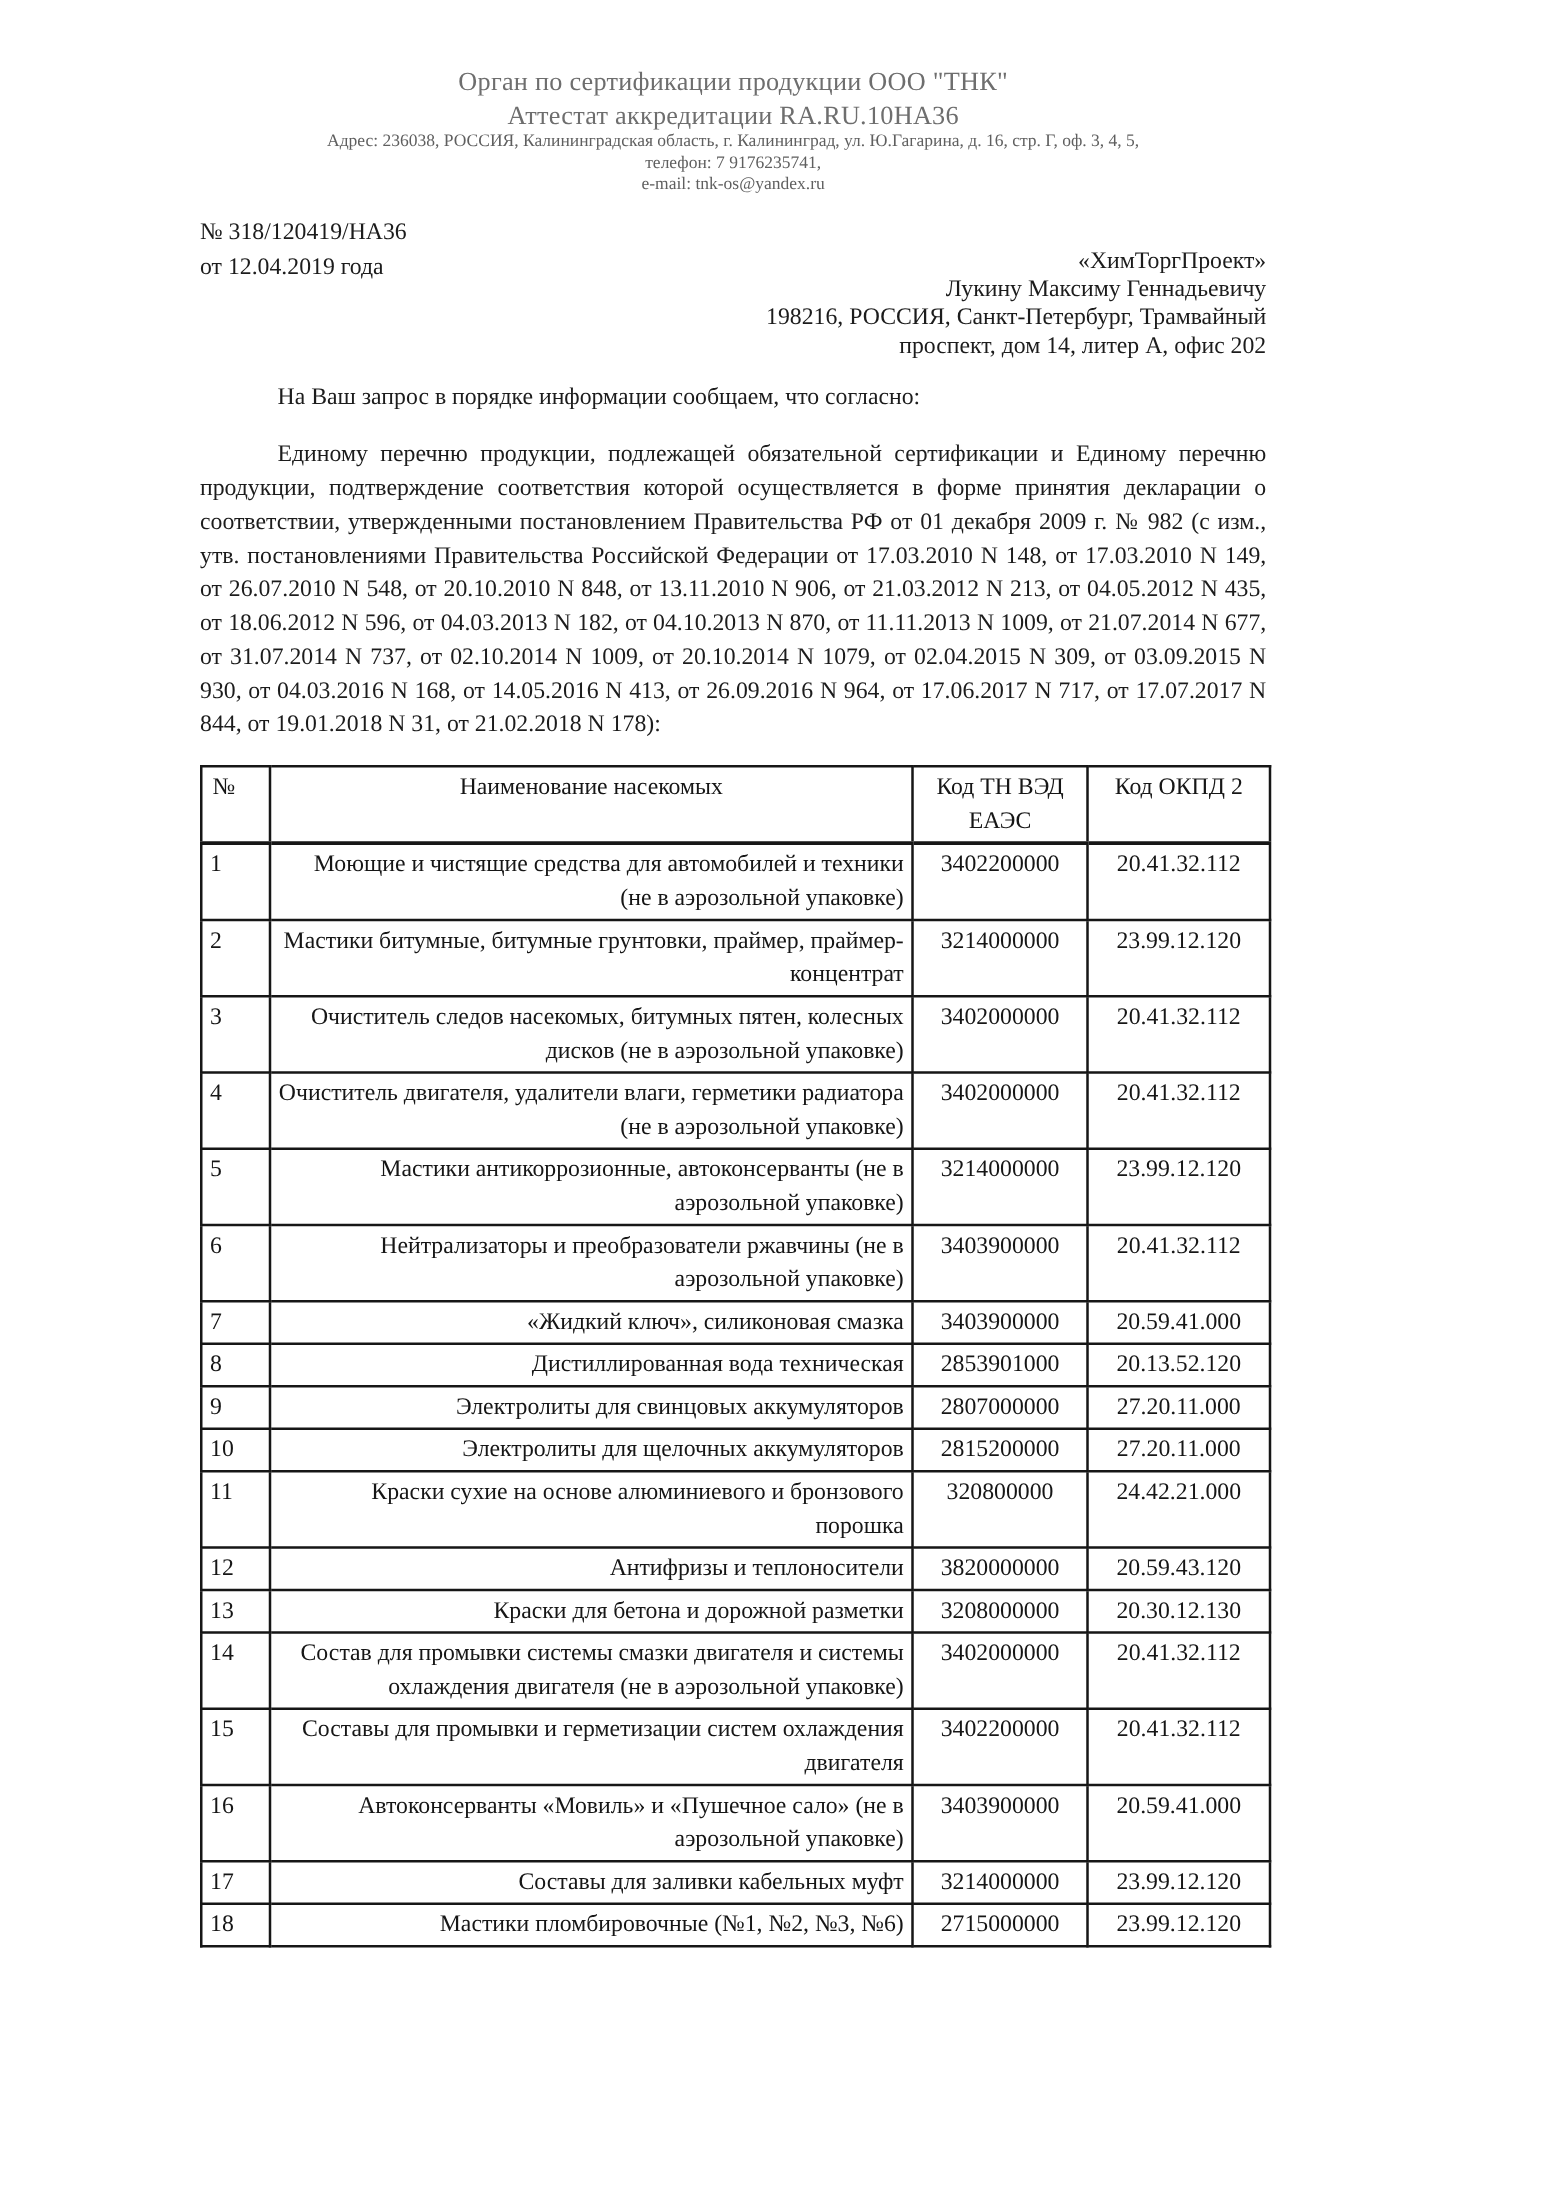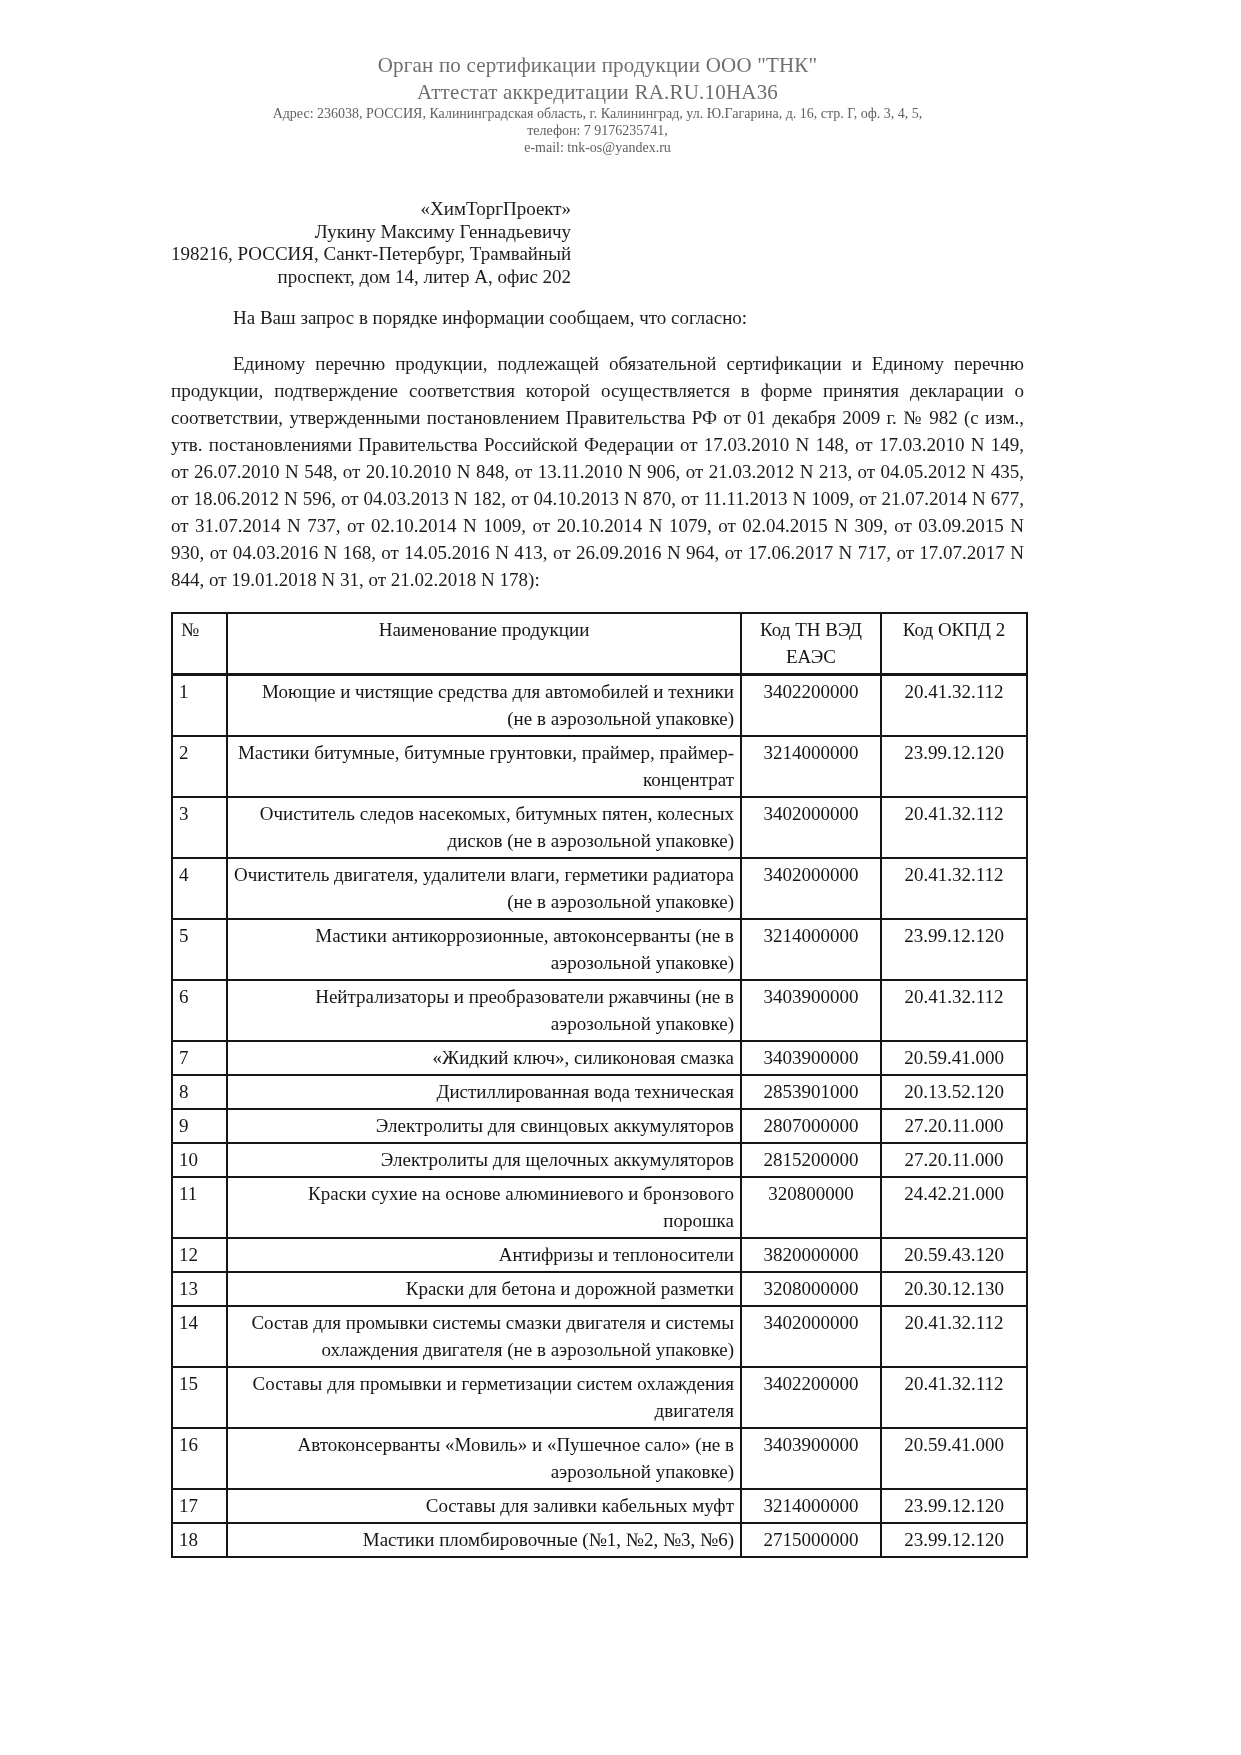--- a/index.html
+++ b/index.html
@@ -5,21 +5,20 @@
   html, body { margin:0; padding:0; background:#ffffff; }
   .page {
     position:relative;
     width:1241px; height:1755px;
     background:#ffffff;
     font-family:"Liberation Serif", "DejaVu Serif", serif;
     color:#1c1c1c;
     box-sizing:border-box;
     padding-top:52px;
     overflow:hidden;
-    padding-left:11px;
   }
   .content { margin-left:160px; width:853px; }
 
   
   .letterhead { text-align:center; }
   .lh-org    { font-size:21px; line-height:27px; color:#6e6e6e; letter-spacing:0.2px; }
   .lh-att    { font-size:21px; line-height:26px; color:#6e6e6e; letter-spacing:0.2px; }
   .lh-small  { font-size:14px; line-height:17px; color:#5f5f5f; }
 
   
@@ -77,20 +76,24 @@
 
     <div class="letterhead">
       <div class="lh-org">Орган по сертификации продукции ООО "ТНК"</div>
       <div class="lh-att">Аттестат аккредитации RA.RU.10НА36</div>
       <div class="lh-small">Адрес: 236038, РОССИЯ, Калининградская область, г. Калининград, ул. Ю.Гагарина, д. 16, стр. Г, оф. 3, 4, 5,</div>
       <div class="lh-small">телефон: 7 9176235741,</div>
       <div class="lh-small">e-mail: tnk-os@yandex.ru</div>
     </div>
 
     <div class="meta">
+      <div class="ref">
+        <div>№ 318/120419/НА36</div>
+        <div>от 12.04.2019 года</div>
+      </div>
       <div class="recipient">
         <div>«ХимТоргПроект»</div>
         <div>Лукину Максиму Геннадьевичу</div>
         <div>198216, РОССИЯ, Санкт-Петербург, Трамвайный</div>
         <div>проспект, дом 14, литер А, офис 202</div>
       </div>
     </div>
 
     <p class="intro">На Ваш запрос в порядке информации сообщаем, что согласно:</p>
     <p class="paragraph">Единому перечню продукции, подлежащей обязательной сертификации и Единому перечню продукции, подтверждение соответствия которой осуществляется в форме принятия декларации о соответствии, утвержденными постановлением Правительства РФ от 01 декабря 2009 г. № 982 (с изм., утв. постановлениями Правительства Российской Федерации от 17.03.2010 N 148, от 17.03.2010 N 149, от 26.07.2010 N 548, от 20.10.2010 N 848, от 13.11.2010 N 906, от 21.03.2012 N 213, от 04.05.2012 N 435, от 18.06.2012 N 596, от 04.03.2013 N 182, от 04.10.2013 N 870, от 11.11.2013 N 1009, от 21.07.2014 N 677, от 31.07.2014 N 737, от 02.10.2014 N 1009, от 20.10.2014 N 1079, от 02.04.2015 N 309, от 03.09.2015 N 930, от 04.03.2016 N 168, от 14.05.2016 N 413, от 26.09.2016 N 964, от 17.06.2017 N 717, от 17.07.2017 N 844, от 19.01.2018 N 31, от 21.02.2018 N 178):</p>
@@ -98,21 +101,21 @@
     <table class="products">
       <colgroup>
         <col class="w-num">
           <col class="w-name">
           <col class="w-tnved">
           <col class="w-okpd">
       </colgroup>
       <thead>
         <tr>
           <th class="h-num">№</th>
-          <th class="h-name">Наименование продукции</th>
+          <th class="h-name">Наименование насекомых</th>
           <th class="h-tnved">Код ТН ВЭД ЕАЭС</th>
           <th class="h-okpd">Код ОКПД 2</th>
         </tr>
       </thead>
       <tbody>
           <tr>
             <td class="c-num">1</td>
             <td class="c-name">Моющие и чистящие средства для автомобилей и техники (не в аэрозольной упаковке)</td>
             <td class="c-tnved">3402200000</td>
             <td class="c-okpd">20.41.32.112</td>

